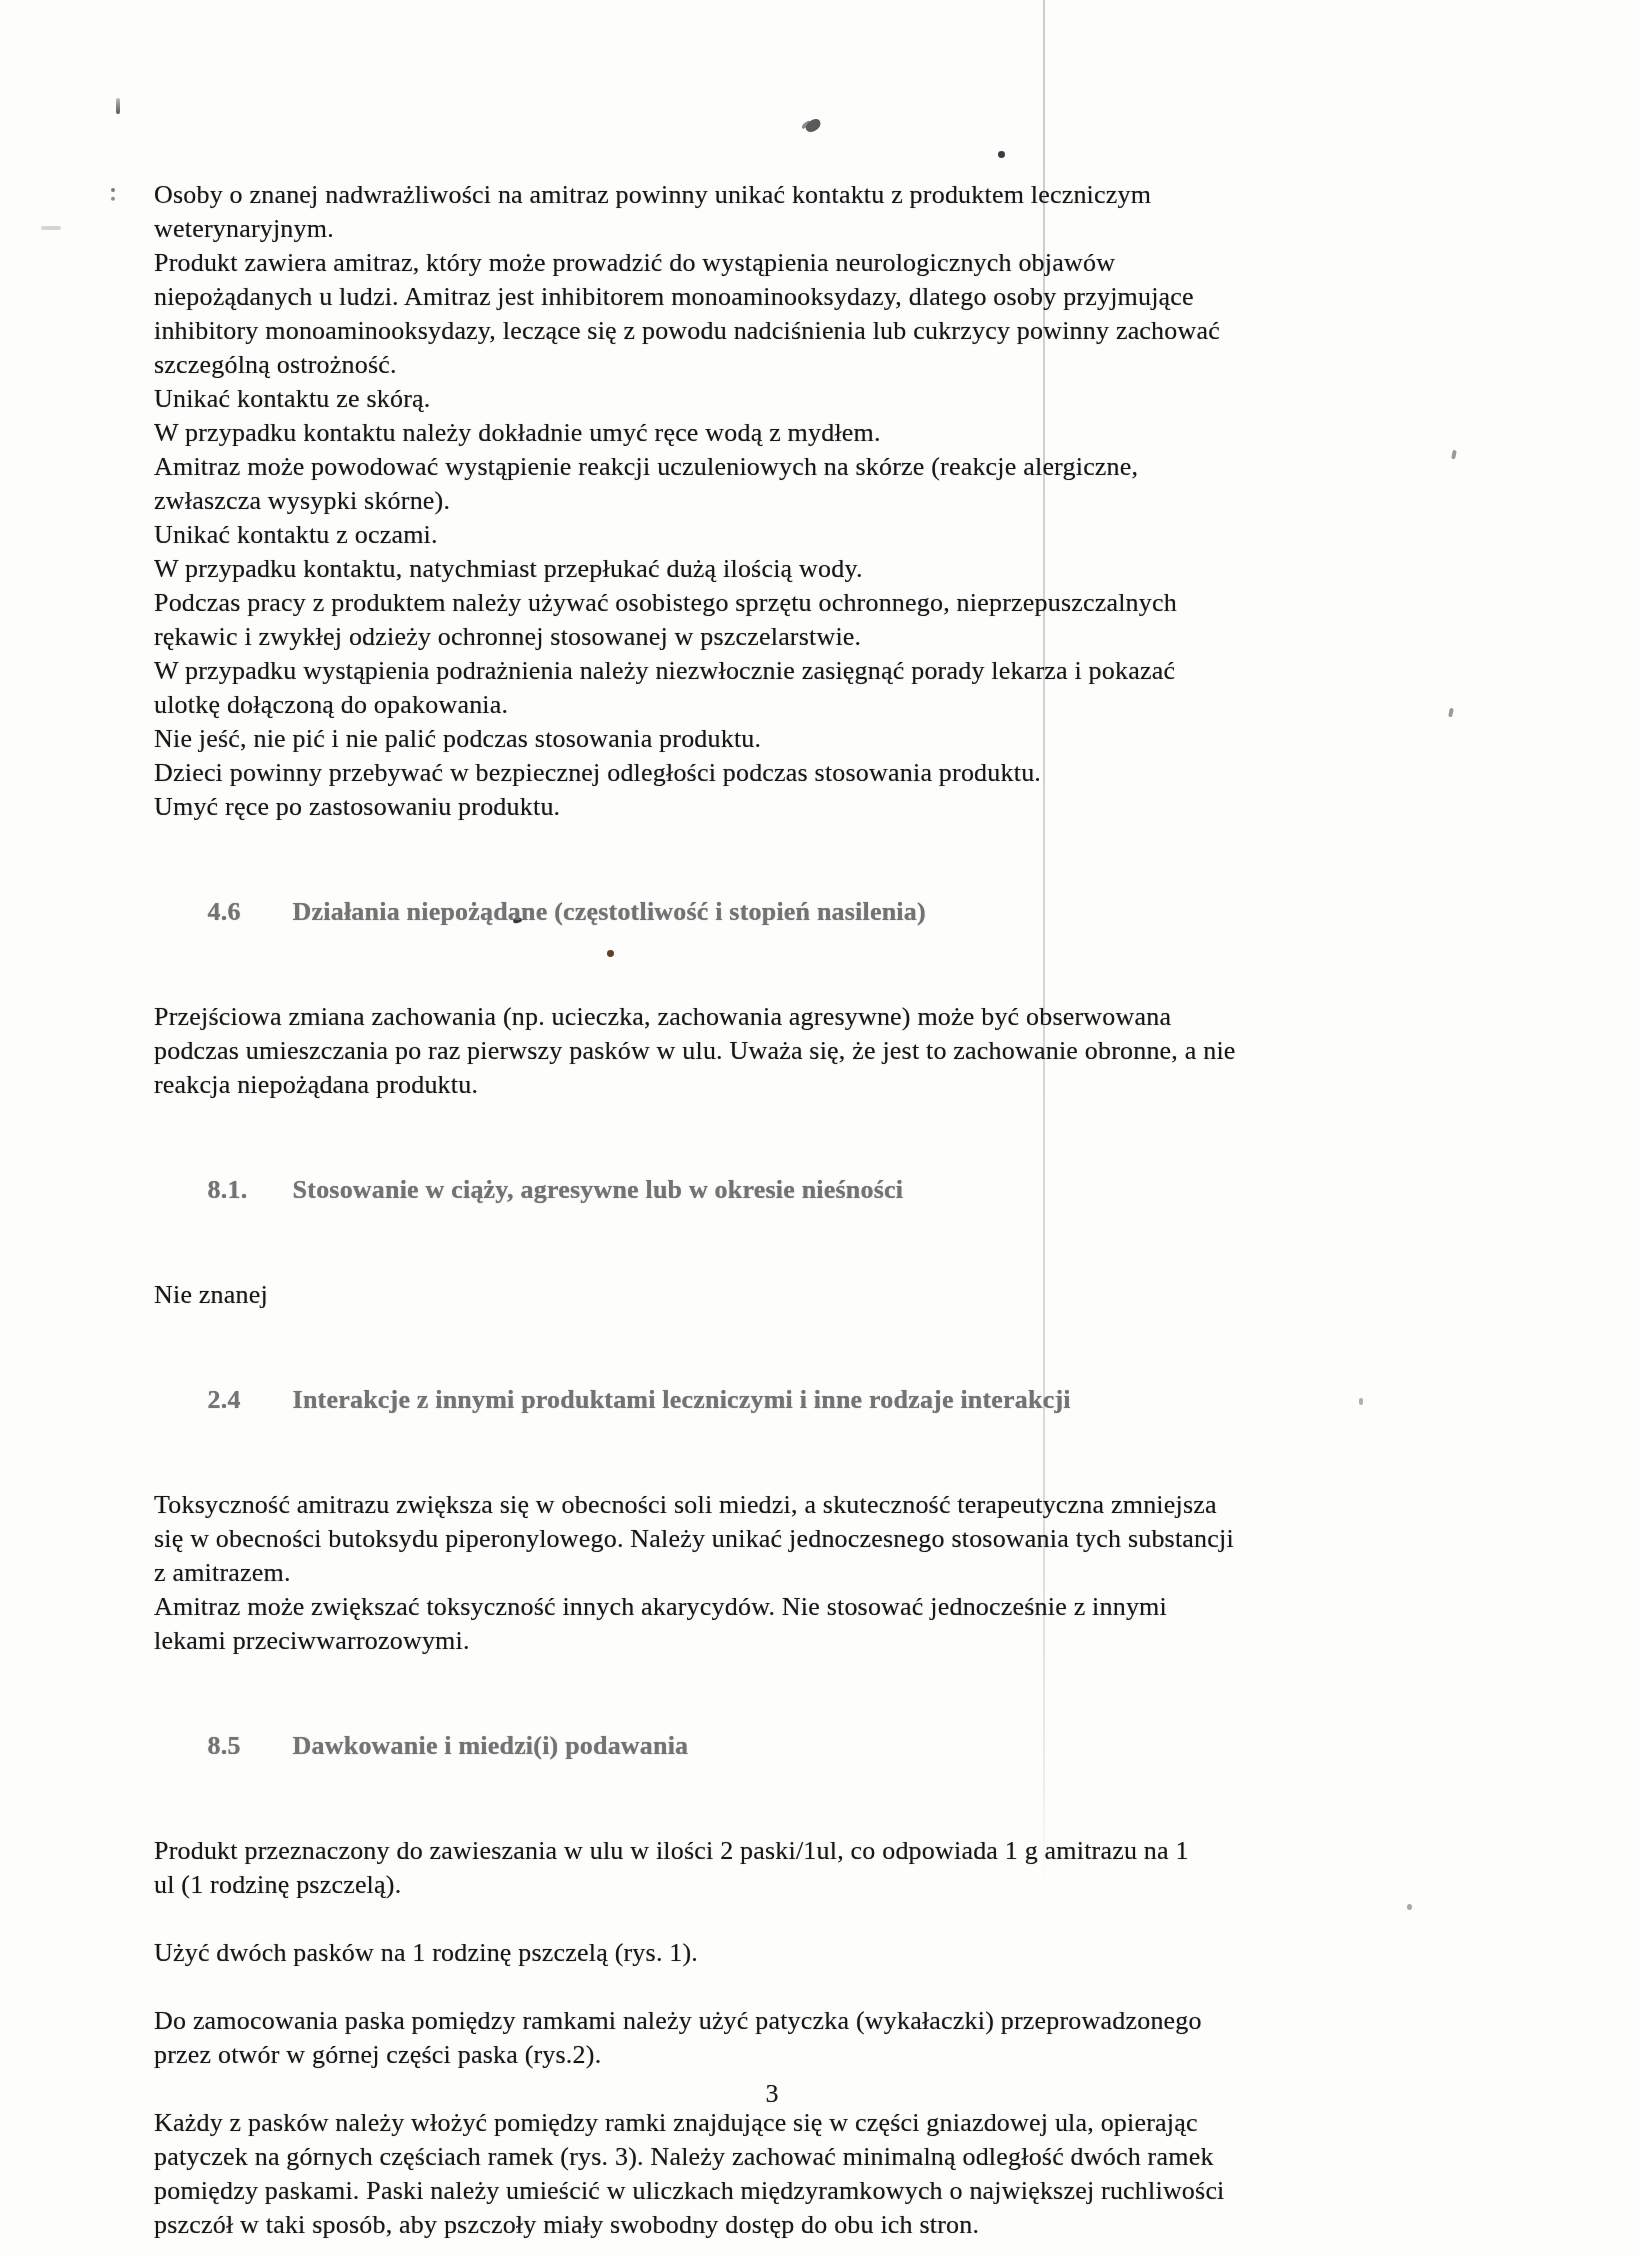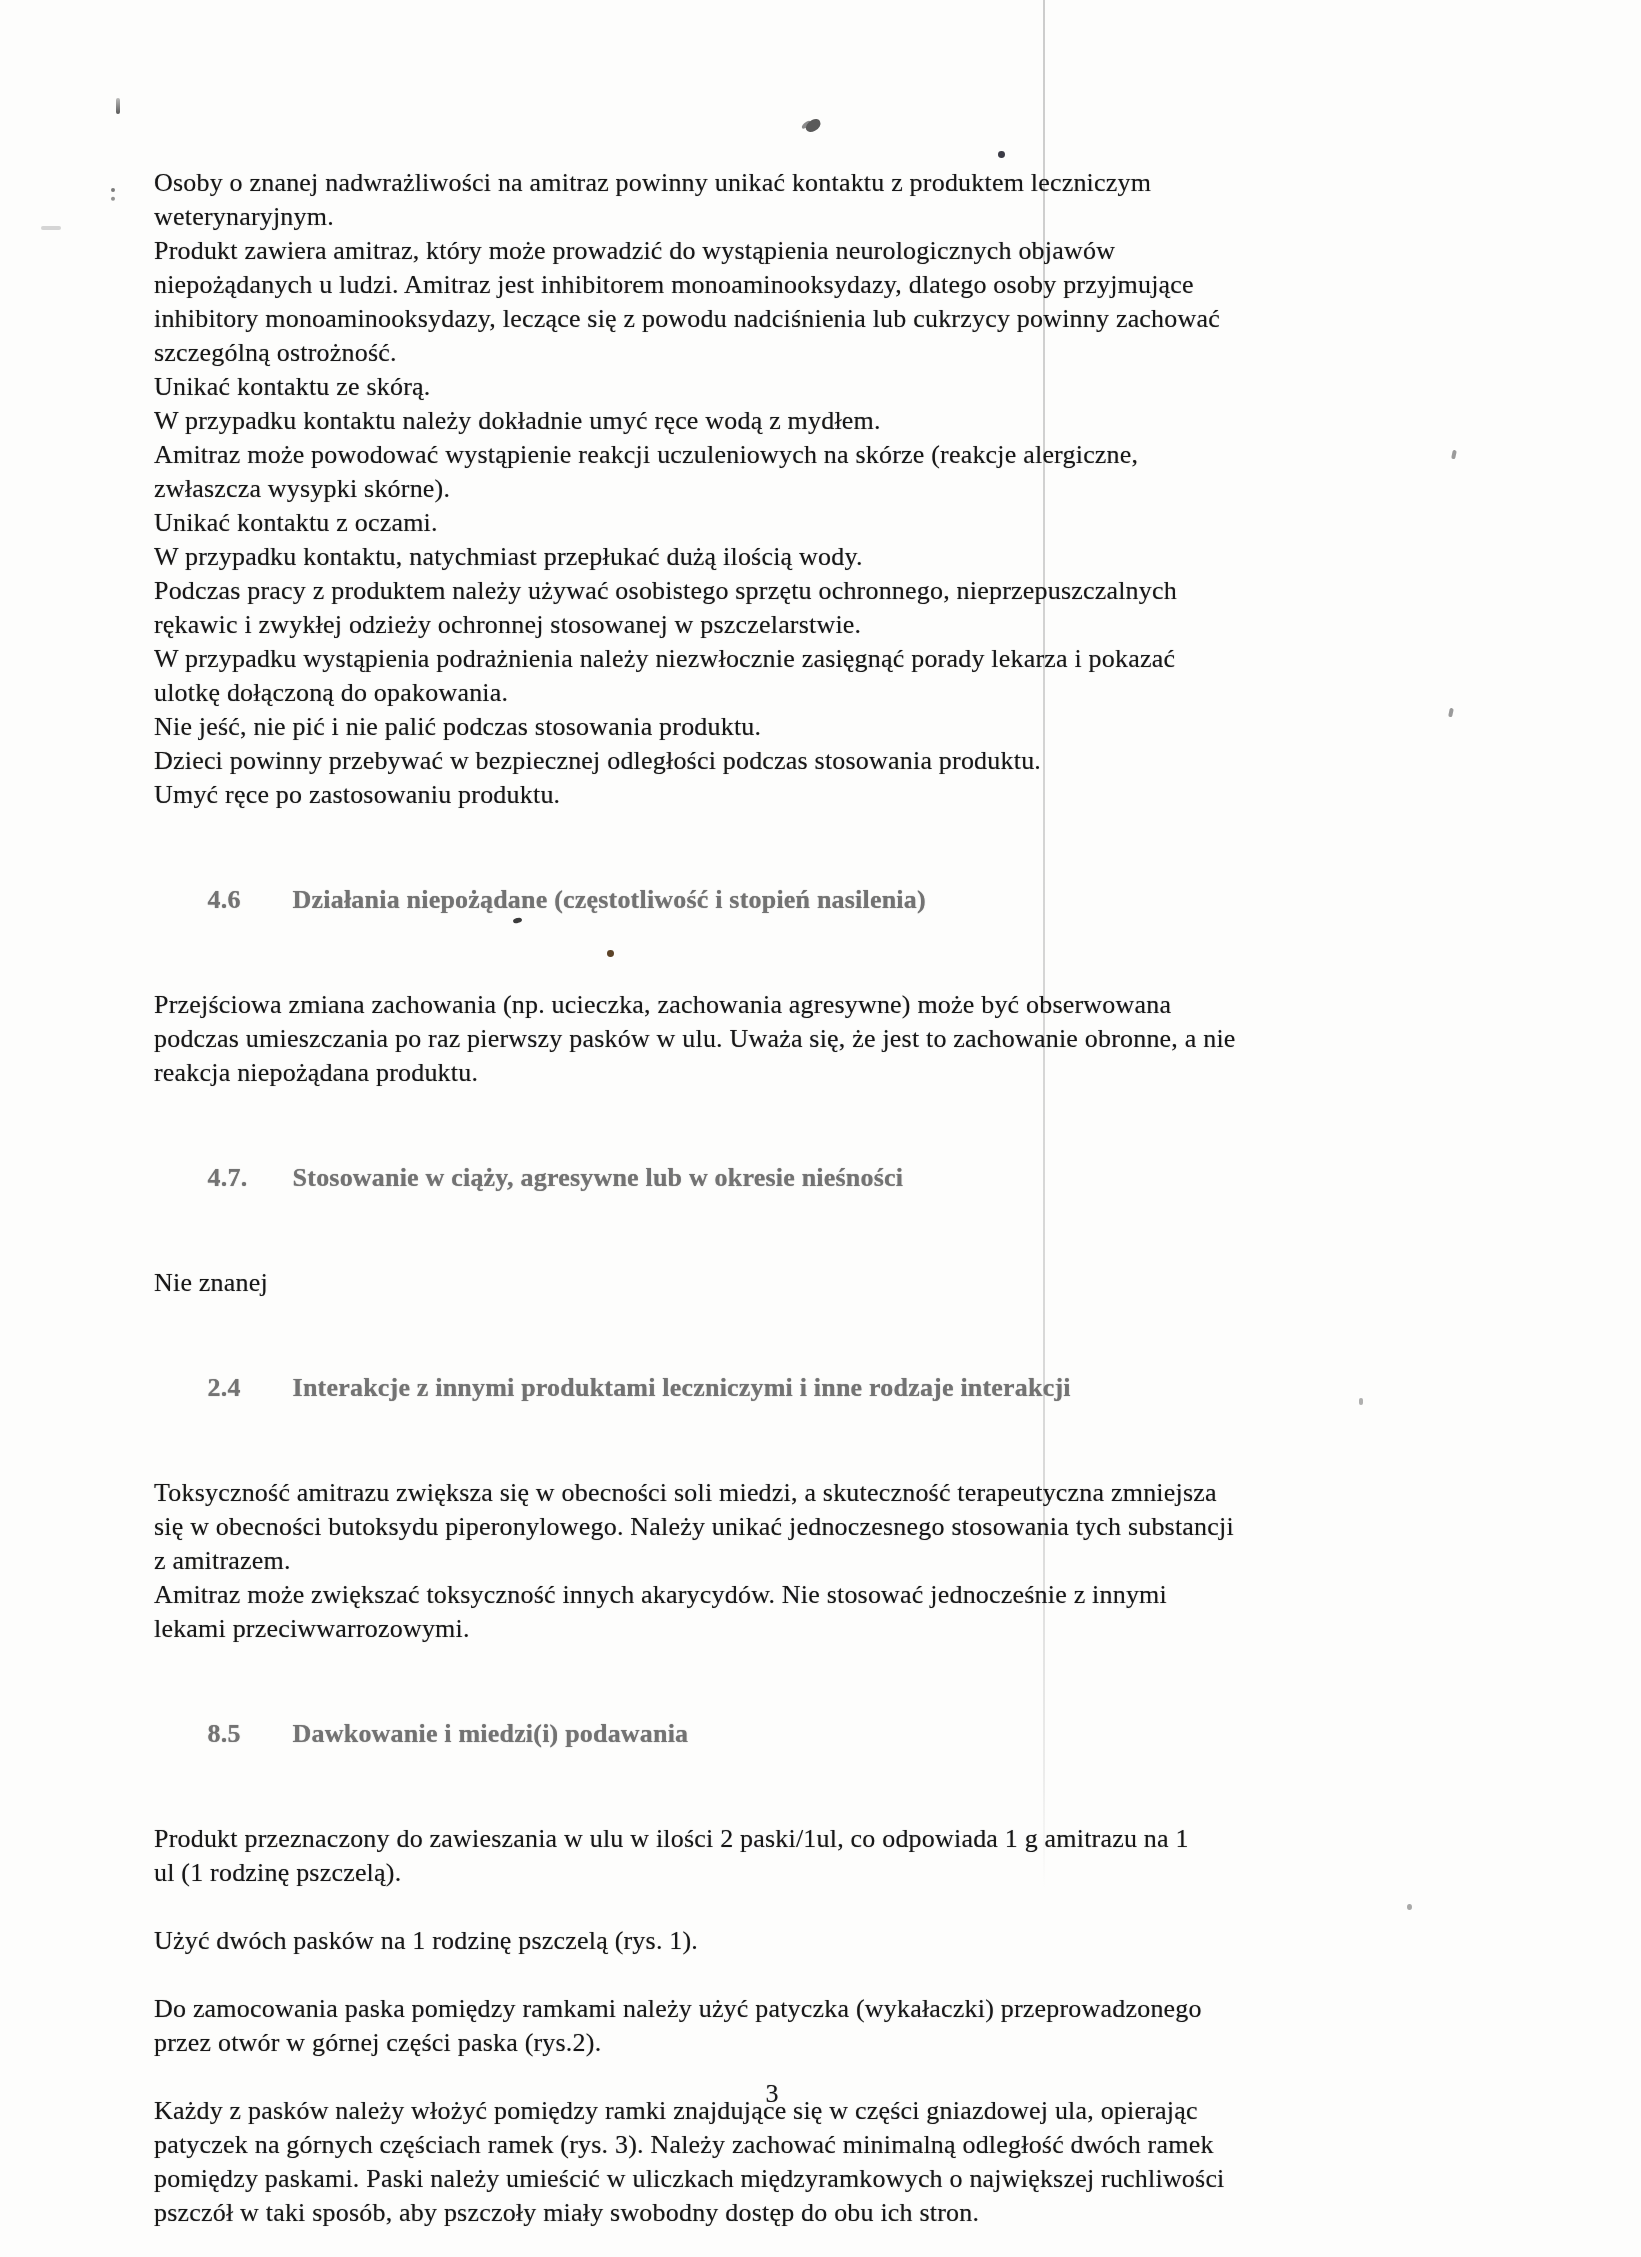--- a/index.html
+++ b/index.html
@@ -36,21 +36,21 @@
     width: 1265px;
     font-family: "Liberation Serif", "DejaVu Serif", serif;
     font-size: 26px;
     line-height: 34px;
     color: #171717;
     text-shadow: 0 0 1px rgba(10,10,10,0.45);
     letter-spacing: 0.2px;
   }
   .para {
     white-space: pre;
-    margin: 0 0 37px 0;
+    margin: 12px 0 37px 0;
   }
   .heading {
     font-weight: bold;
     color: #737373;
     margin: 0 0 37px 0;
     white-space: pre;
   }
   .heading .hnum {
     display: inline-block;
     width: 85px;
@@ -180,21 +180,21 @@
       <div class="heading">
         <span class="hnum">4.6</span><span class="htitle">Działania niepożądane (częstotliwość i stopień nasilenia)</span>
       </div>
       <div class="para">Przejściowa zmiana zachowania (np. ucieczka, zachowania agresywne) może być obserwowana
 podczas umieszczania po raz pierwszy pasków w ulu. Uważa się, że jest to zachowanie obronne, a nie
 reakcja niepożądana produktu.</div>
     </div>
 
     <div class="section">
       <div class="heading">
-        <span class="hnum">4.7.</span><span class="htitle">Stosowanie w ciąży, agresywne lub w okresie nieśności</span>
+        <span class="hnum">8.1.</span><span class="htitle">Stosowanie w ciąży, agresywne lub w okresie nieśności</span>
       </div>
       <div class="para">Nie znanej</div>
     </div>
 
     <div class="section">
       <div class="heading">
         <span class="hnum">2.4</span><span class="htitle">Interakcje z innymi produktami leczniczymi i inne rodzaje interakcji</span>
       </div>
       <div class="para">Toksyczność amitrazu zwiększa się w obecności soli miedzi, a skuteczność terapeutyczna zmniejsza
 się w obecności butoksydu piperonylowego. Należy unikać jednoczesnego stosowania tych substancji

